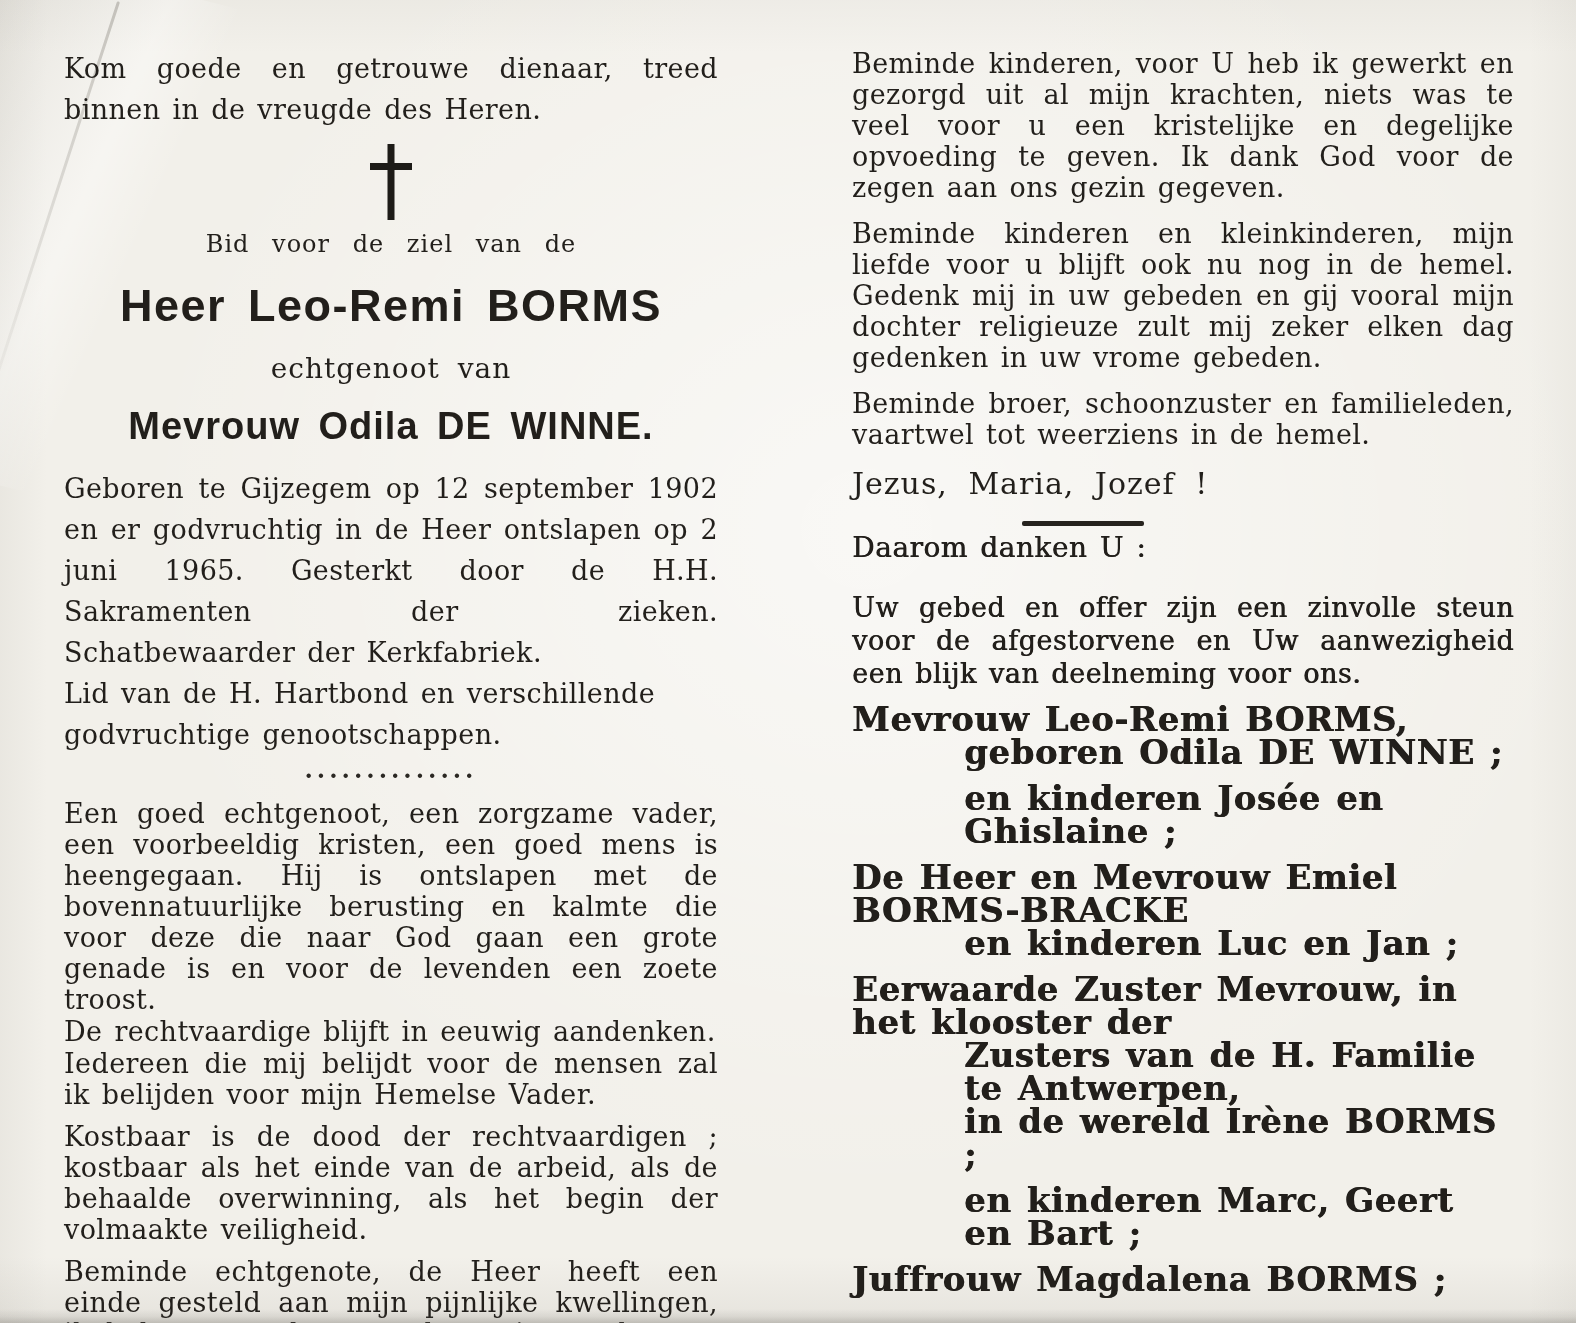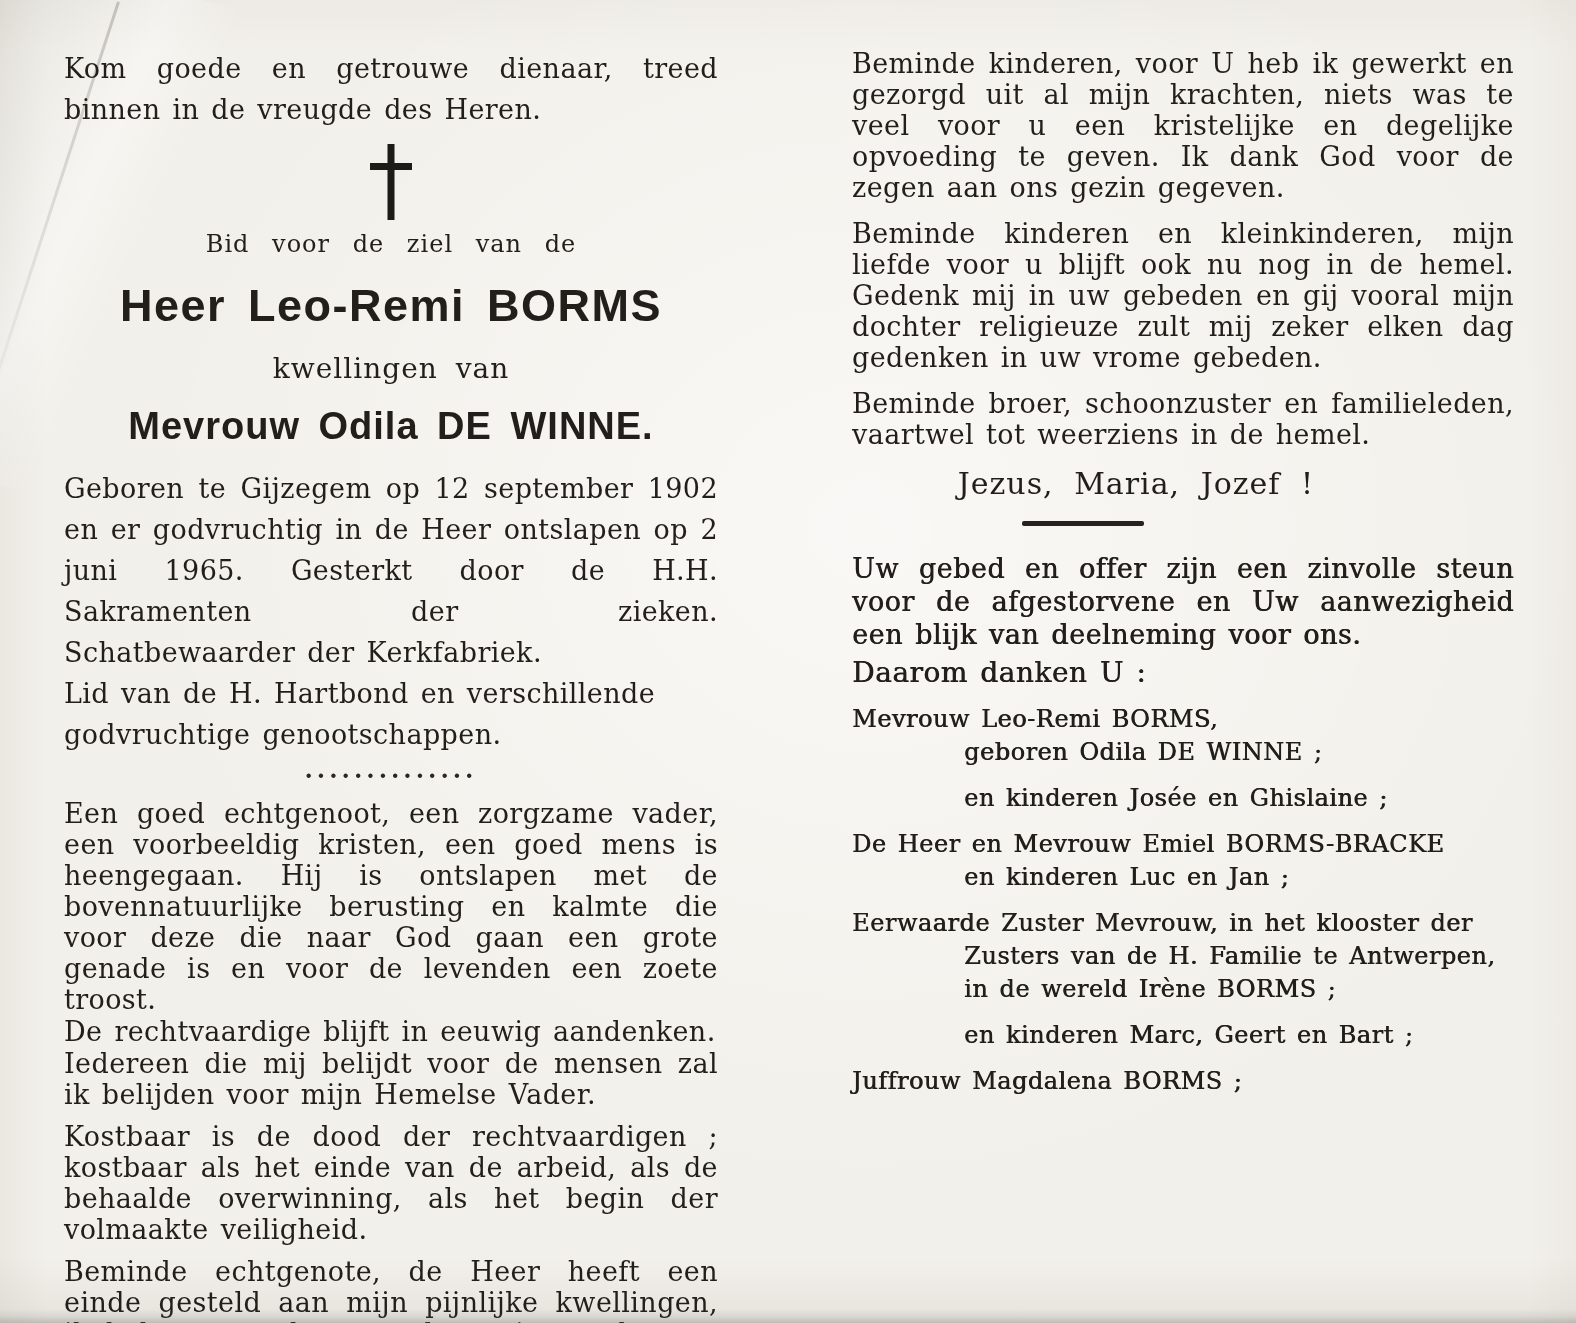--- a/index.html
+++ b/index.html
@@ -134,21 +134,21 @@
     font-weight: bold;
     letter-spacing: 4px;
     line-height: 26px;
     color: #2b2823;
   }
   .mt-sm { margin-top: 1px; }
   .mt-md { margin-top: 11px; }
   .mt-lg { margin-top: 15px; }
 
   
-  .shift-left { margin-right: 200px; text-align: right; }
+  .shift-left { margin-right: 200px; text-align: left; }
   .invocation {
     margin-top: 16px;
     font-size: 30px;
     letter-spacing: 1px;
     word-spacing: 10px;
   }
   .rule-divider {
     width: 122px;
     height: 5px;
     margin: 20px auto 0;
@@ -157,44 +157,45 @@
   }
   .heavy {
     text-shadow: 0.6px 0 0 currentColor;
     letter-spacing: 0.5px;
   }
   .thanks-intro { margin-top: 26px; line-height: 33px; }
   .thanks-lead  { margin-top: 5px; font-size: 28px; line-height: 34px; }
   .thanks-list { margin-top: 8px; }
   .thanks-item {
     margin-top: 13px;
-    font-size: 24px;
+    font-size: 34px;
     line-height: 33px;
     letter-spacing: 0.5px;
     word-spacing: 3px;
+    font-weight: bold;
   }
   .cont { padding-left: 112px; }
 </style>
 </head>
 <body>
 
 <div class="page">
   <div class="crease-shade"></div>
   <div class="crease-line"></div>
 
   <div class="cols">
 
     <div class="col-left">
       <p class="body leaded just">Kom goede en getrouwe dienaar, treed binnen in de vreugde des Heren.</p>
 
       <div class="cross"></div>
 
       <p class="pray-line">Bid voor de ziel van de</p>
       <p class="display deceased-name">Heer Leo-Remi BORMS</p>
-      <p class="relation-line">kwellingen van</p>
+      <p class="relation-line">echtgenoot van</p>
       <p class="display spouse-name">Mevrouw Odila DE WINNE.</p>
 
       <p class="body leaded just-all bio">Geboren te Gijzegem op 12 september 1902 en er godvruchtig in de Heer ontslapen op 2 juni 1965. Gesterkt door de H.H. Sakramenten der zieken.</p>
       <p class="body leaded centered">Schatbewaarder der Kerkfabriek.</p>
       <p class="body leaded centered">Lid van de H. Hartbond en verschillende godvruchtige genootschappen.</p>
 
       <p class="dots">..............</p>
 
       <p class="body just mt-lg">Een goed echtgenoot, een zorgzame vader, een voorbeeldig kristen, een goed mens is heengegaan. Hij is ontslapen met de bovennatuurlijke berusting en kalmte die voor deze die naar God gaan een grote genade is en voor de levenden een zoete troost.</p>
       <p class="body just mt-sm">De rechtvaardige blijft in eeuwig aandenken.</p>
@@ -206,22 +207,22 @@
     <div class="col-right">
       <p class="body just">Beminde kinderen, voor U heb ik gewerkt en gezorgd uit al mijn krachten, niets was te veel voor u een kristelijke en degelijke opvoeding te geven. Ik dank God voor de zegen aan ons gezin gegeven.</p>
       <p class="body just mt-lg">Beminde kinderen en kleinkinderen, mijn liefde voor u blijft ook nu nog in de hemel. Gedenk mij in uw gebeden en gij vooral mijn dochter religieuze zult mij zeker elken dag gedenken in uw vrome gebeden.</p>
       <p class="body just mt-lg">Beminde broer, schoonzuster en familieleden, vaartwel tot weerziens in de hemel.</p>
 
       <div class="shift-left">
         <p class="invocation">Jezus, Maria, Jozef !</p>
         <div class="rule-divider"></div>
       </div>
 
+      <p class="body heavy thanks-lead">Daarom danken U :</p>
       <p class="body just heavy thanks-intro">Uw gebed en offer zijn een zinvolle steun voor de afgestorvene en Uw aanwezigheid een blijk van deelneming voor ons.</p>
-      <p class="body heavy thanks-lead">Daarom danken U :</p>
 
       <div class="thanks-list">
         <div class="thanks-item heavy">
           <div>Mevrouw Leo-Remi BORMS,</div>
           <div class="cont">geboren Odila DE WINNE ;</div>
         </div>
         <div class="thanks-item heavy">
           <div class="cont">en kinderen Josée en Ghislaine ;</div>
         </div>
         <div class="thanks-item heavy">

